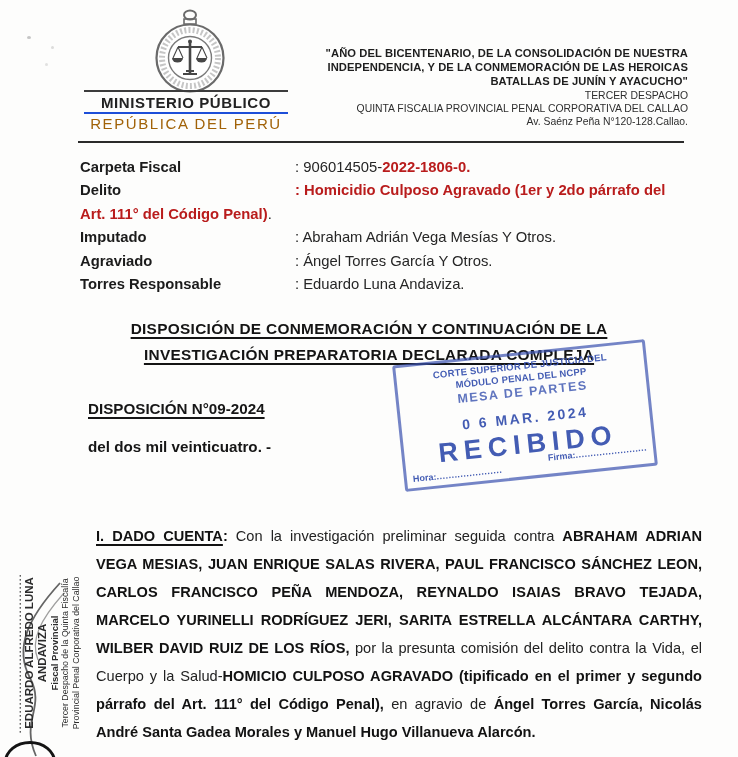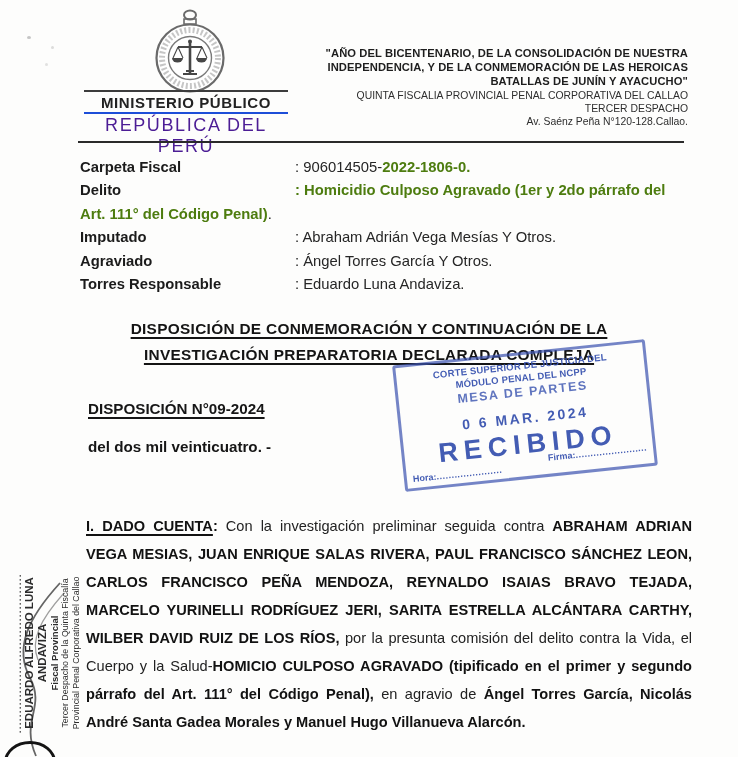--- a/index.html
+++ b/index.html
@@ -11,31 +11,31 @@
   
   .speck{position:absolute;border-radius:50%;background:rgba(70,70,70,.3);}
   .s1{left:27px;top:36px;width:4px;height:3px;}
   .s2{left:51px;top:46px;width:3px;height:3px;opacity:.6;}
   .s3{left:45px;top:63px;width:3px;height:3px;opacity:.5;}
 
   
   .seal{position:absolute;left:146px;top:8px;width:88px;height:88px;}
   .org{position:absolute;left:84px;top:90px;width:204px;text-align:center;border-top:2px solid #3c3c3c;padding-top:2px;}
   .org1{font-size:15px;font-weight:bold;letter-spacing:.6px;color:#222;border-bottom:2px solid #1d4ed8;padding-bottom:1px;}
-  .org2{font-size:18px;letter-spacing:1.6px;color:#4c1d95;margin-top:1px;}
+  .org2{font-size:15px;letter-spacing:1.6px;color:#a16207;margin-top:1px;}
   .motto{position:absolute;right:50px;top:46px;width:440px;text-align:right;}
   .mb{font-weight:bold;font-size:11.2px;line-height:14.2px;letter-spacing:.1px;color:#1e1e1e;}
   .mo{font-size:10.4px;line-height:13.4px;color:#2e2e2e;}
   .mo:first-of-type{margin-top:3px;}
   .hrule{position:absolute;left:78px;top:141px;width:606px;border-top:2px solid #2a2a2a;}
 
   
   .fields{position:absolute;left:80px;top:156px;width:608px;font-size:14.8px;line-height:23.4px;color:#262626;}
   .flabel{display:inline-block;width:215px;font-weight:bold;color:#1b1b1b;}
-  .fields b{color:#4d7c0f;}
+  .fields b{color:#b91c1c;}
 
   
   .doctitle{position:absolute;left:66px;top:316px;width:606px;text-align:center;
     font-weight:bold;font-size:15.4px;line-height:26px;letter-spacing:.3px;color:#141414;}
   .tl{text-decoration:underline;text-decoration-thickness:1.8px;text-underline-offset:3px;}
 
   
   .dispo{position:absolute;left:88px;top:394px;font-size:15.2px;font-weight:bold;line-height:30px;color:#161616;}
   .dispo-n{text-decoration:underline;text-decoration-thickness:1.8px;text-underline-offset:3px;margin-bottom:8px;display:inline-block;}
 
@@ -45,21 +45,21 @@
     color:#3a54b0;text-align:center;font-weight:bold;opacity:.95;}
   .st-l1{font-size:9.5px;line-height:11.5px;letter-spacing:.2px;}
   .st-l3{font-size:12.5px;line-height:16px;letter-spacing:1.5px;margin-top:1px;opacity:.85;}
   .st-date{font-size:14px;letter-spacing:2.5px;margin-top:10px;}
   .st-rec{font-size:27px;letter-spacing:6px;margin-top:3px;font-weight:bold;}
   .st-row{display:flex;justify-content:space-between;font-size:9px;margin-top:2px;padding:0 2px;align-items:flex-end;}
   .st-firma{transform:translateY(-7px);}
   .dots{letter-spacing:.5px;}
 
   
-  .bodytext{position:absolute;left:80px;top:506px;width:606px;margin:6px;
+  .bodytext{position:absolute;left:80px;top:506px;width:606px;margin:16px;
     font-size:14.6px;line-height:28px;text-align:justify;color:#222;}
   .bodytext b{color:#121212;}
   .u{text-decoration:underline;text-decoration-thickness:1.8px;text-underline-offset:3px;}
 
   
   .sigblock{position:absolute;left:14px;top:758px;width:210px;transform:rotate(-90deg);
     transform-origin:0 0;text-align:center;color:#2c2c2c;}
   .sig-dots{font-size:9px;letter-spacing:1.5px;line-height:9px;font-weight:bold;}
   .sig-name{font-size:11.5px;font-weight:bold;line-height:13px;}
   .sig-t1{font-size:9.5px;font-weight:bold;line-height:11px;}
@@ -95,22 +95,22 @@
     </svg>
   </div>
   <div class="org">
     <div class="org1">MINISTERIO PÚBLICO</div>
     <div class="org2">REPÚBLICA DEL PERÚ</div>
   </div>
   <div class="motto">
     <div class="mb">"AÑO DEL BICENTENARIO, DE LA CONSOLIDACIÓN DE NUESTRA</div>
     <div class="mb">INDEPENDENCIA, Y DE LA CONMEMORACIÓN DE LAS HEROICAS</div>
     <div class="mb">BATALLAS DE JUNÍN Y AYACUCHO"</div>
+    <div class="mo">TERCER DESPACHO</div>
     <div class="mo">QUINTA FISCALIA PROVINCIAL PENAL CORPORATIVA DEL CALLAO</div>
-    <div class="mo">TERCER DESPACHO</div>
     <div class="mo">Av. Saénz Peña N°120-128.Callao.</div>
   </div>
   <div class="hrule"></div>
 
   <section class="fields">
     <div>
       <span class="flabel">Carpeta Fiscal</span><span>: </span><span>906014505-</span><b>2022-1806-0.</b>
     </div>
     <div>
       <span class="flabel">Delito</span><b><span>: </span><span>Homicidio Culposo Agravado (1er y 2do párrafo del Art. 111° del Código Penal)</span></b><span>.</span>

